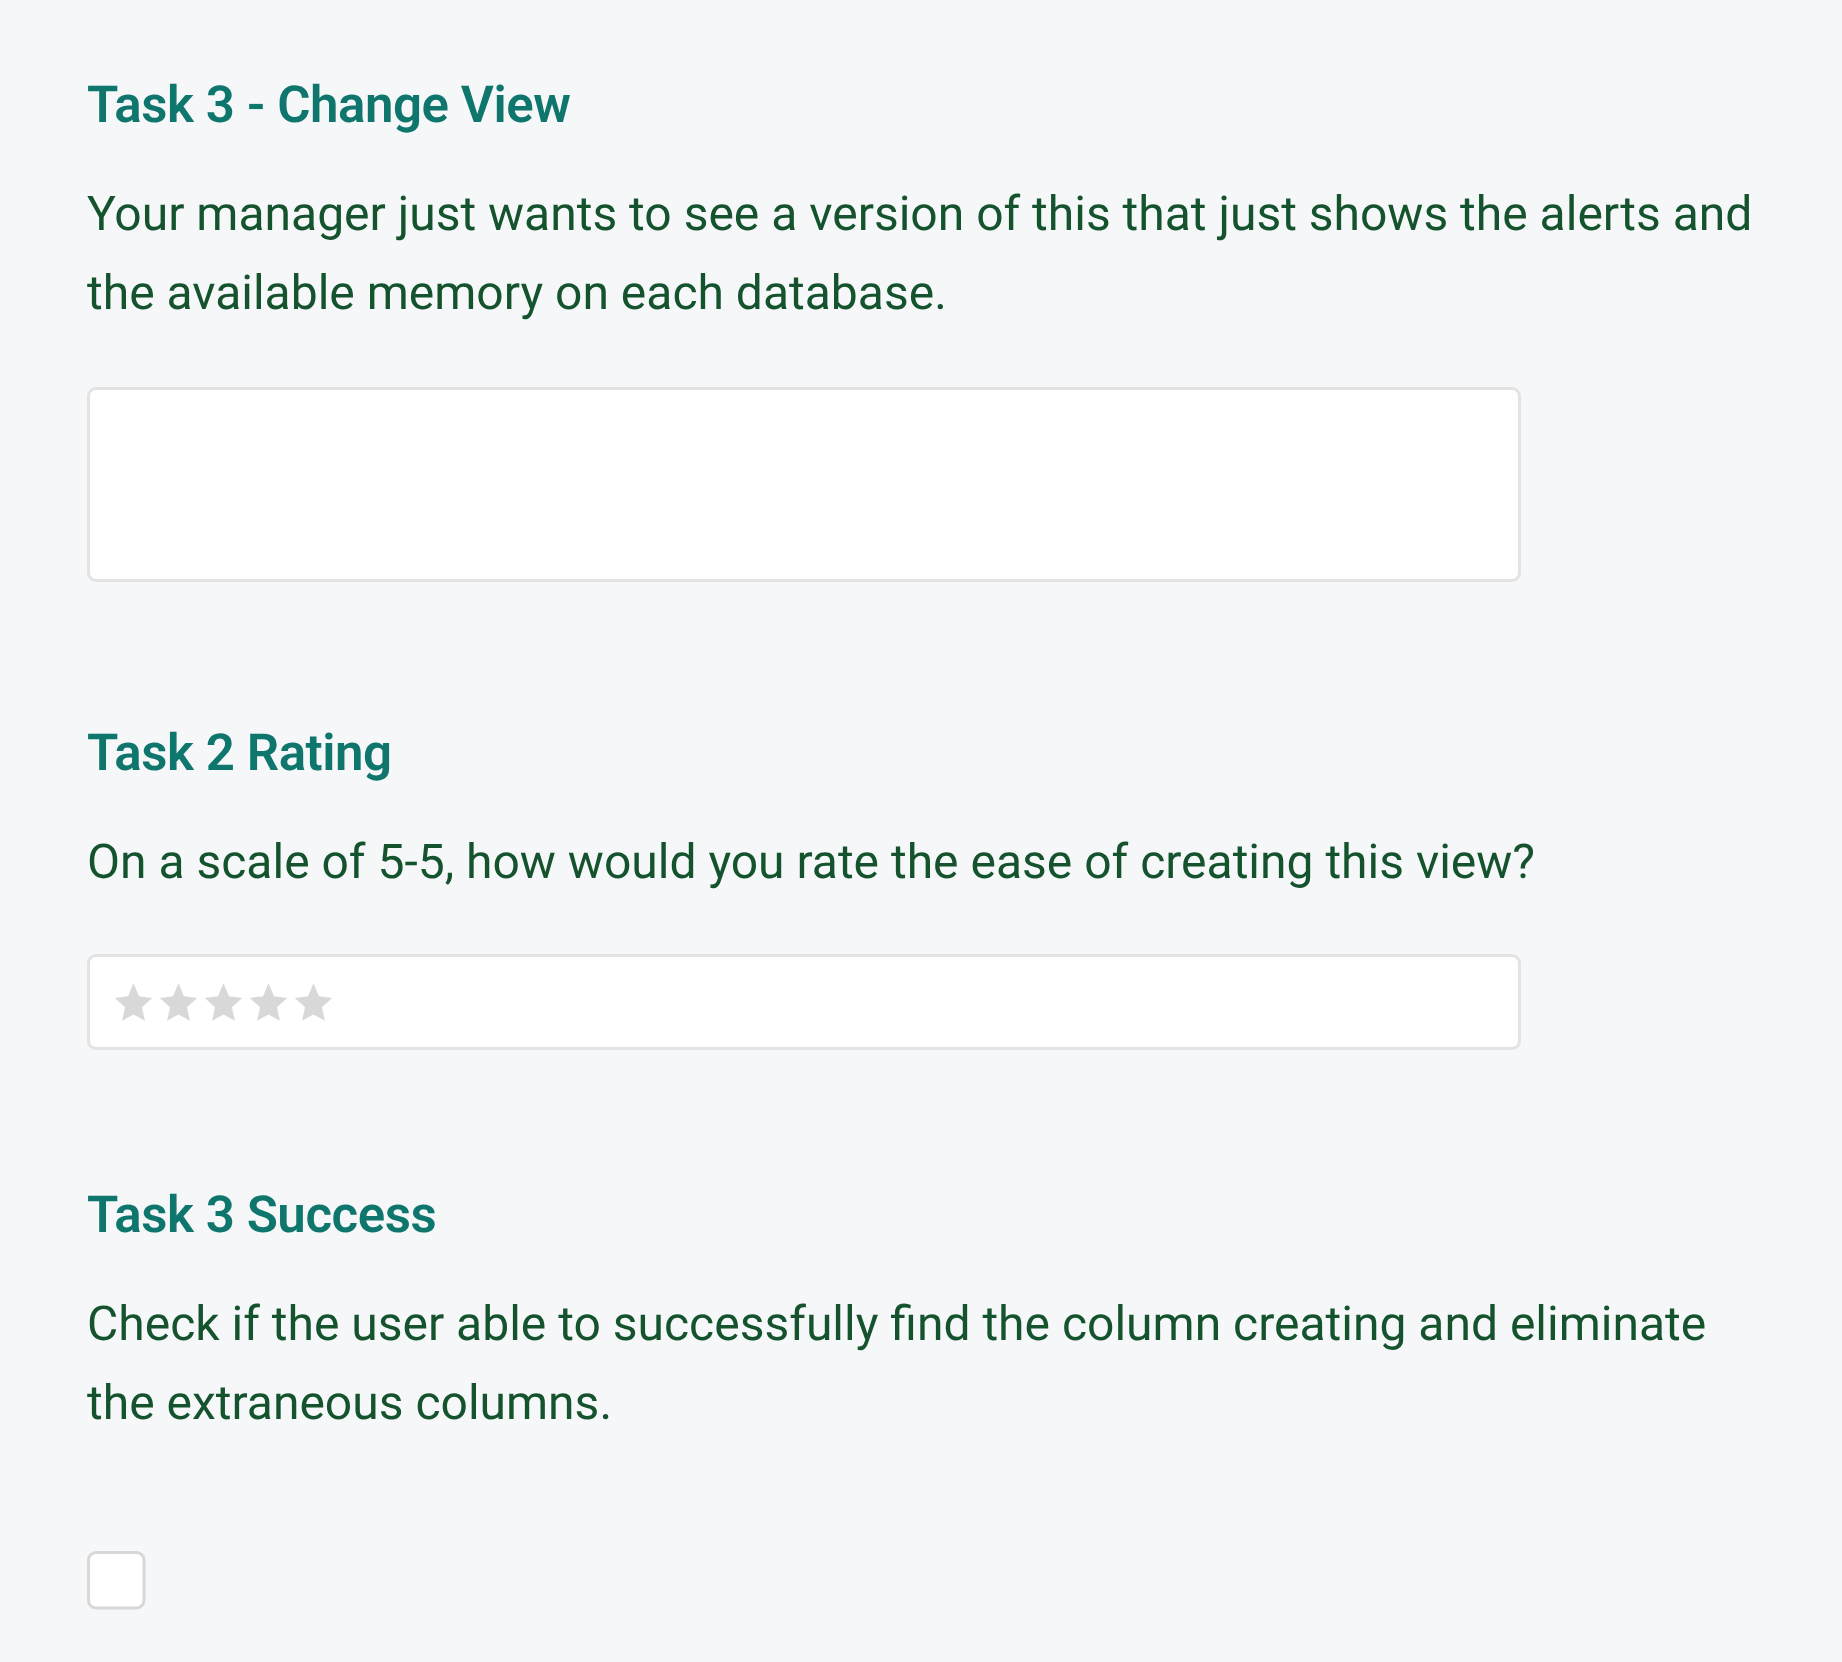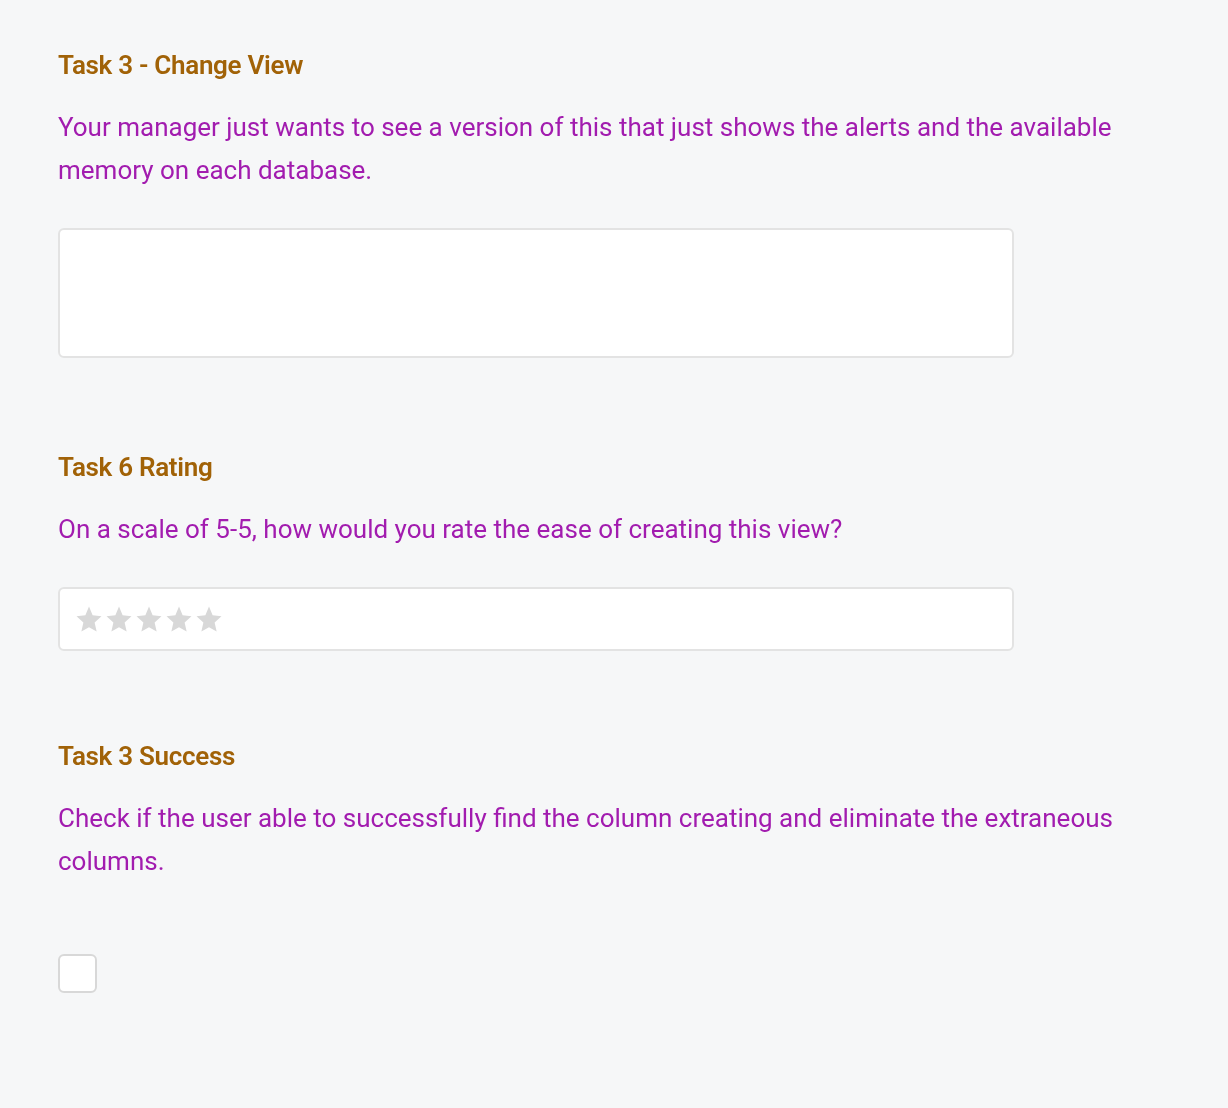--- a/index.html
+++ b/index.html
@@ -16,30 +16,30 @@
       padding: 50px 58px;
     }
     .section {
       margin-bottom: 90px;
     }
     .section:last-child {
       margin-bottom: 0;
       margin-top: 40px;
     }
     h2 {
-      font-size: 26px;
+      font-size: 34px;
       font-weight: 600;
-      color: #a16207;
+      color: #0f766e;
       margin-bottom: 26px;
       letter-spacing: -0.3px;
     }
     .description {
-      font-size: 26px;
+      font-size: 32px;
       line-height: 1.65;
-      color: #a21caf;
+      color: #14532d;
       margin-bottom: 36px;
     }
     .textarea-input {
       width: 956px;
       height: 130px;
       background-color: #ffffff;
       border: 2px solid #e3e3e3;
       border-radius: 6px;
       padding: 14px;
       font-size: 20px;
@@ -87,21 +87,21 @@
 </head>
 <body>
 
 <div class="section">
   <h2>Task 3 - Change View</h2>
   <p class="description">Your manager just wants to see a version of this that just shows the alerts and the available memory on each database.</p>
   <textarea class="textarea-input" style=""></textarea>
 </div>
 
 <div class="section">
-  <h2>Task 6 Rating</h2>
+  <h2>Task 2 Rating</h2>
   <p class="description">On a scale of 5-5, how would you rate the ease of creating this view?</p>
   <div class="rating-container">
     <div class="stars">
       <svg class="star" viewBox="0 0 24 24">
           <path d="M12 2l2.9 6.9L22 9.8l-5.5 5 1.6 7.2L12 18.6 5.9 22l1.6-7.2L2 9.8l7.1-.9L12 2z"></path>
         </svg>
       <svg class="star" viewBox="0 0 24 24">
           <path d="M12 2l2.9 6.9L22 9.8l-5.5 5 1.6 7.2L12 18.6 5.9 22l1.6-7.2L2 9.8l7.1-.9L12 2z"></path>
         </svg>
       <svg class="star" viewBox="0 0 24 24">

